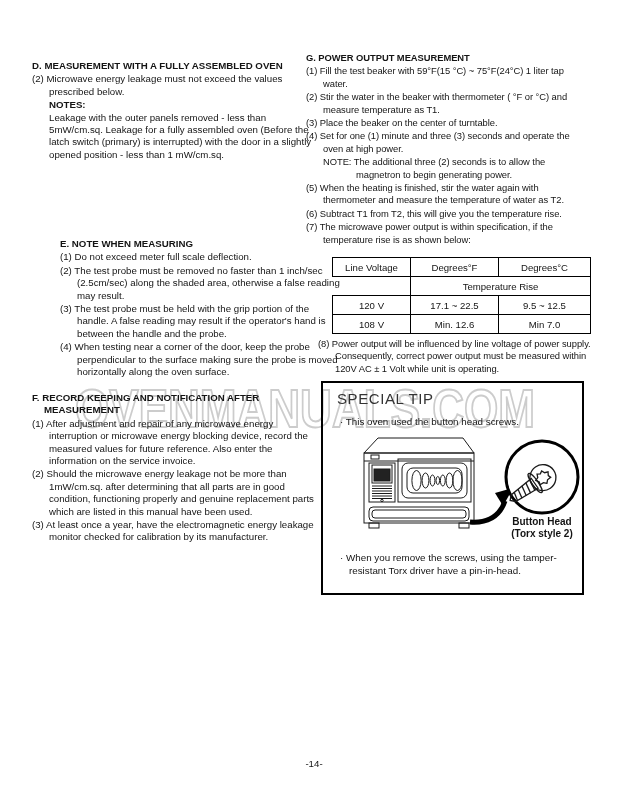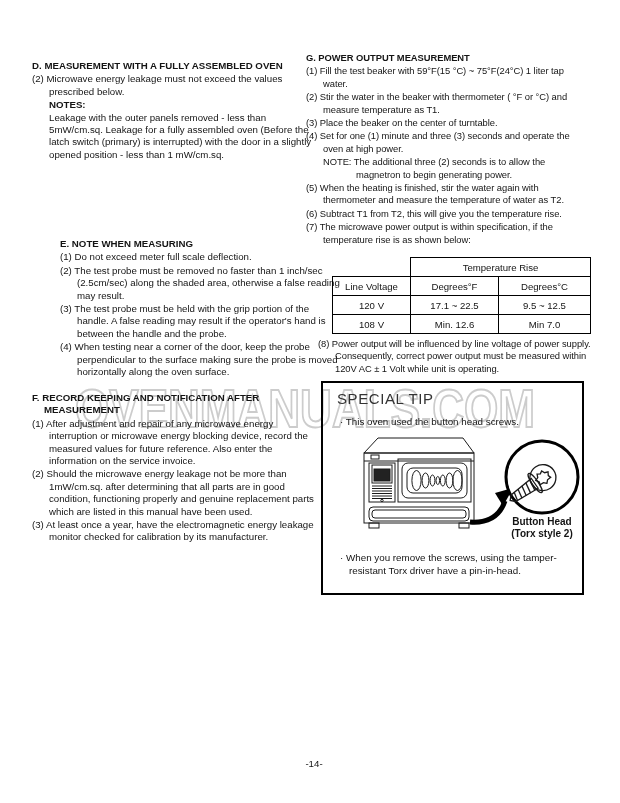--- a/index.html
+++ b/index.html
@@ -95,27 +95,27 @@
   </div>
 
   <table class="rise">
     <colgroup>
         <col style="width:78px">
         <col style="width:88px">
         <col style="width:92px">
       </colgroup>
     <tbody>
         <tr>
-      <td class="blank"></td>
-      <td colspan="2">Temperature Rise</td>
-    </tr>
-    <tr>
       <td>Line Voltage</td>
       <td>Degrees°F</td>
       <td>Degrees°C</td>
+    </tr>
+    <tr>
+      <td class="blank"></td>
+      <td colspan="2">Temperature Rise</td>
     </tr>
     <tr>
       <td>120 V</td>
       <td>17.1 ~ 22.5</td>
       <td>9.5 ~ 12.5</td>
     </tr>
     <tr>
       <td>108 V</td>
       <td>Min. 12.6</td>
       <td>Min 7.0</td>

